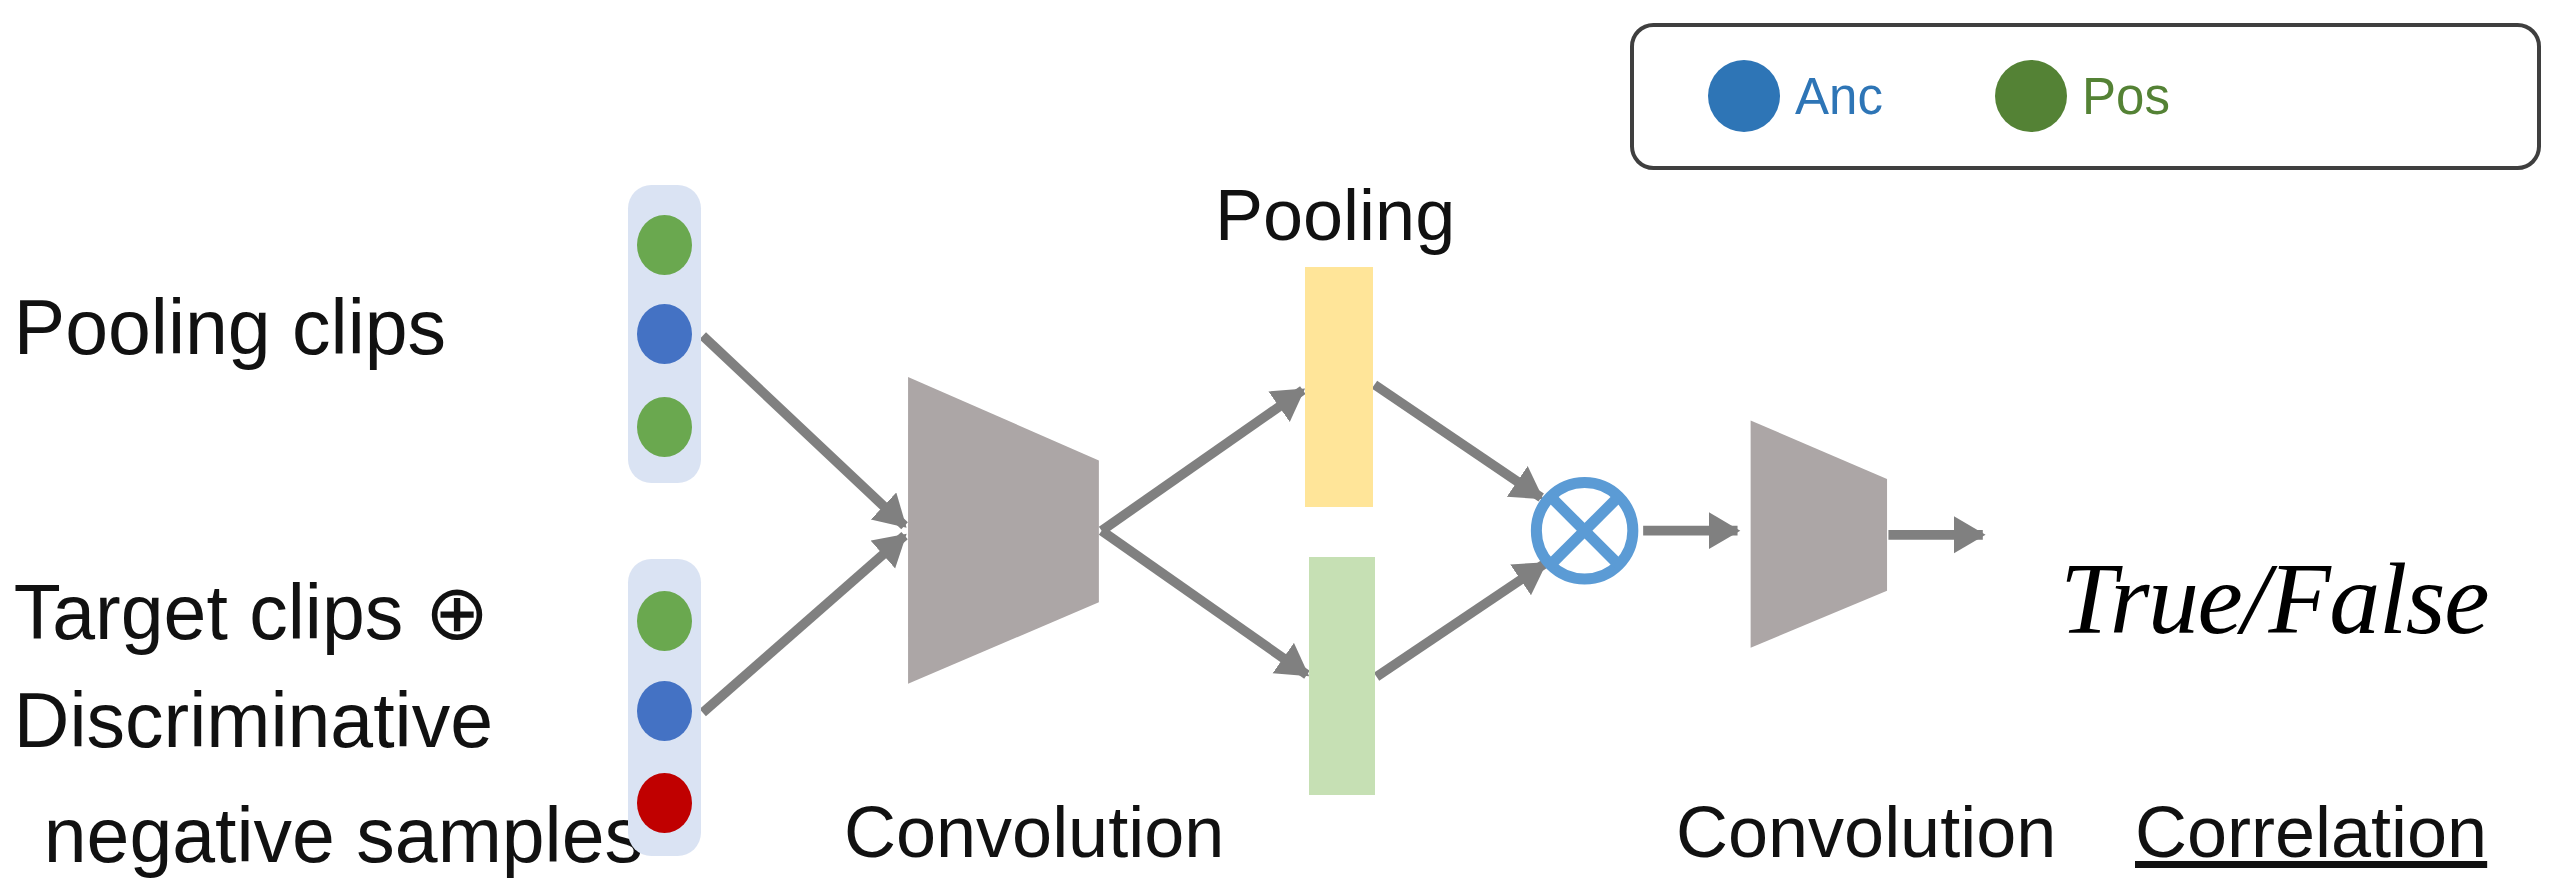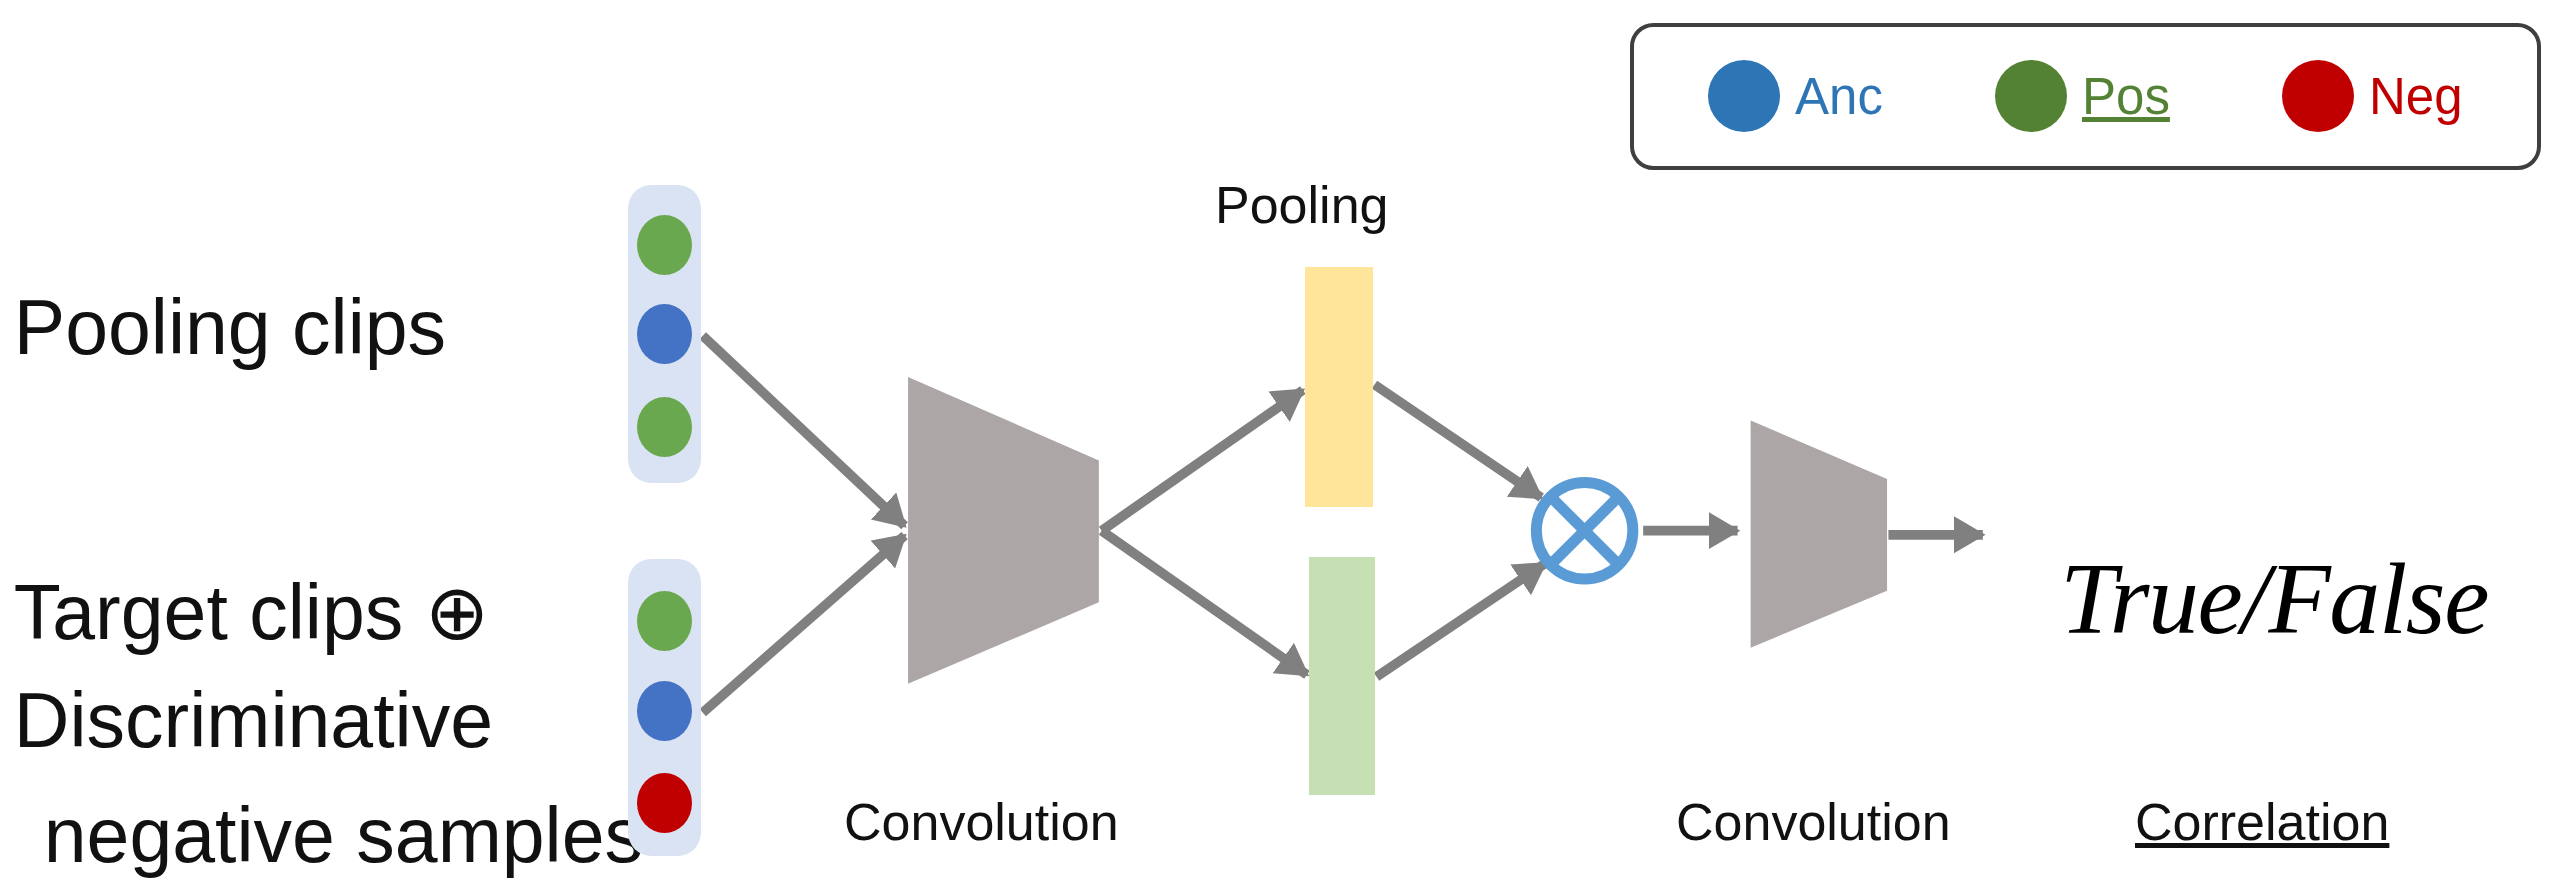--- a/index.html
+++ b/index.html
@@ -4,21 +4,21 @@
 <style>
   html,body{margin:0;padding:0;}
   body{
     width:2576px;height:885px;position:relative;background:#ffffff;
     font-family:"Liberation Sans","DejaVu Sans",sans-serif;color:#000;
     overflow:hidden;
   }
   .abs{position:absolute;}
   
   .side-label{font-size:77px;line-height:1;white-space:nowrap;color:#111;}
-  .stage-label{font-size:52px;line-height:1;white-space:nowrap;color:#111;}
+  .stage-label{font-size:72px;line-height:1;white-space:nowrap;color:#111;}
   .output-label{
     font-family:"Liberation Serif","DejaVu Serif",serif;
     font-style:italic;font-size:102px;line-height:1;white-space:nowrap;color:#000;
     letter-spacing:-1.4px;
     text-align:right;
   }
   
   .legend-box{
     left:1630px;top:23px;width:911px;height:147px;
     background:#fff;border:4.8px solid #3f3f3f;border-radius:23.4px;
@@ -102,20 +102,16 @@
 
 <div class="abs output-label" style="left:2060px;top:548px;">True/False</div>
 
 <div class="abs legend-box">
   <div class="legend-item" style="left:74px;">
     <span class="legend-dot" style="background: rgb(46, 117, 182);"></span>
     <span class="legend-text" style="color: rgb(46, 117, 182);">Anc</span>
   </div>
   <div class="legend-item" style="left:361px;">
     <span class="legend-dot" style="background: rgb(84, 130, 53);"></span>
-    <span class="legend-text" style="color: rgb(84, 130, 53); text-decoration: underline;">Pos</span>
-  </div>
-  <div class="legend-item" style="left:648px;">
-    <span class="legend-dot" style="background: rgb(192, 0, 0);"></span>
-    <span class="legend-text" style="color: rgb(192, 0, 0);">Neg</span>
+    <span class="legend-text" style="color: rgb(84, 130, 53);">Pos</span>
   </div>
 </div>
 
 
 </body></html>

